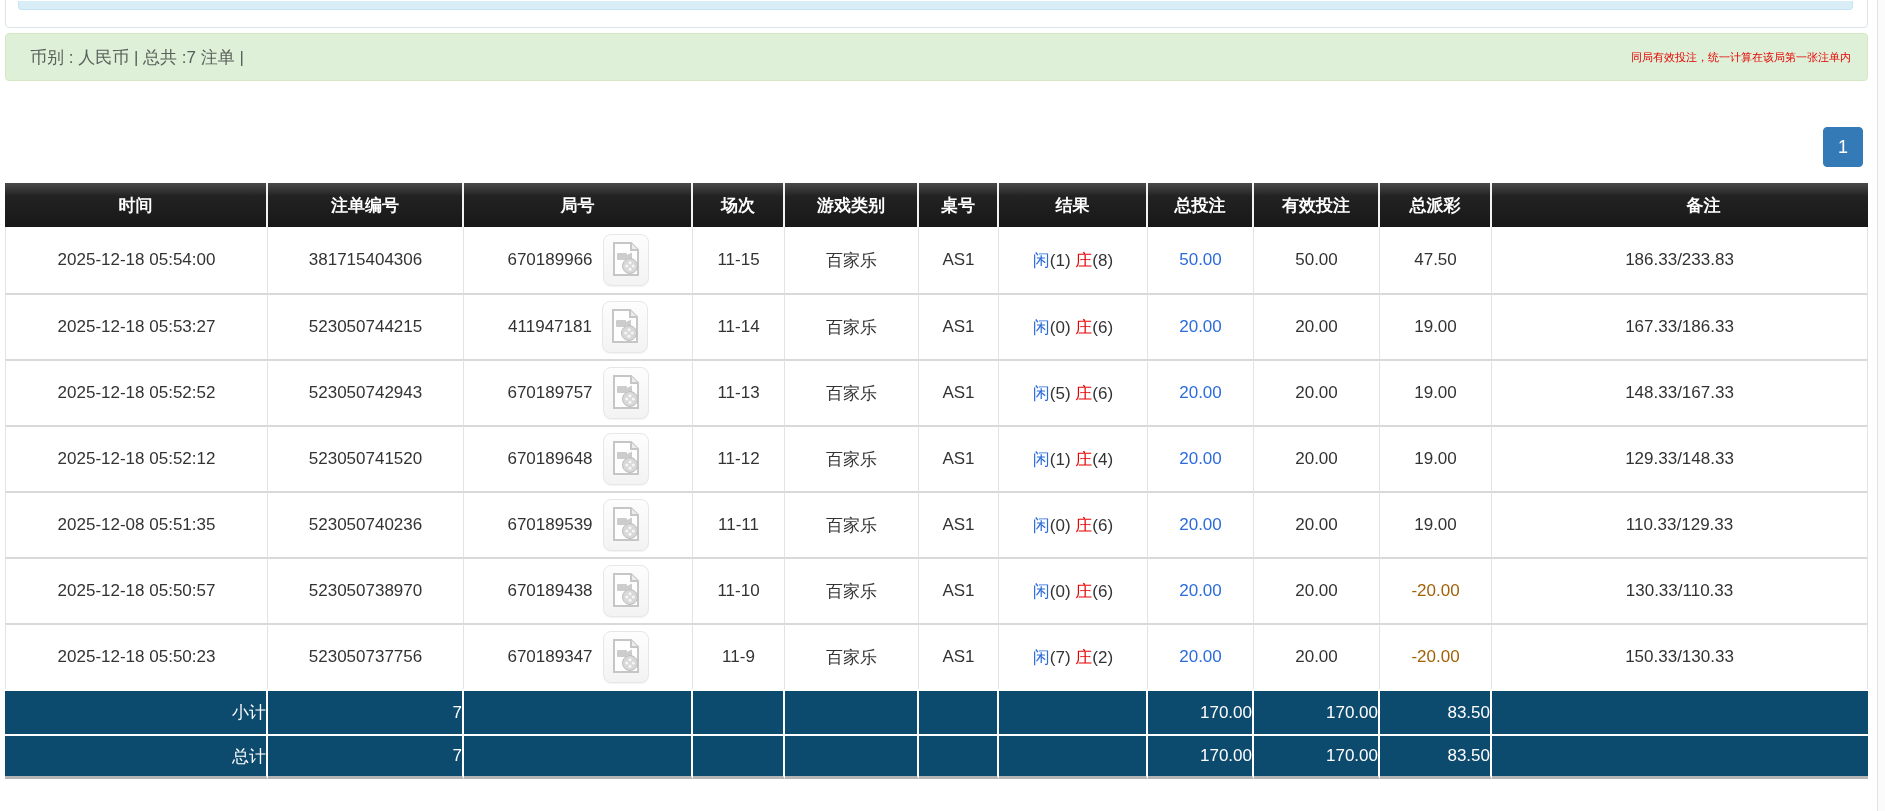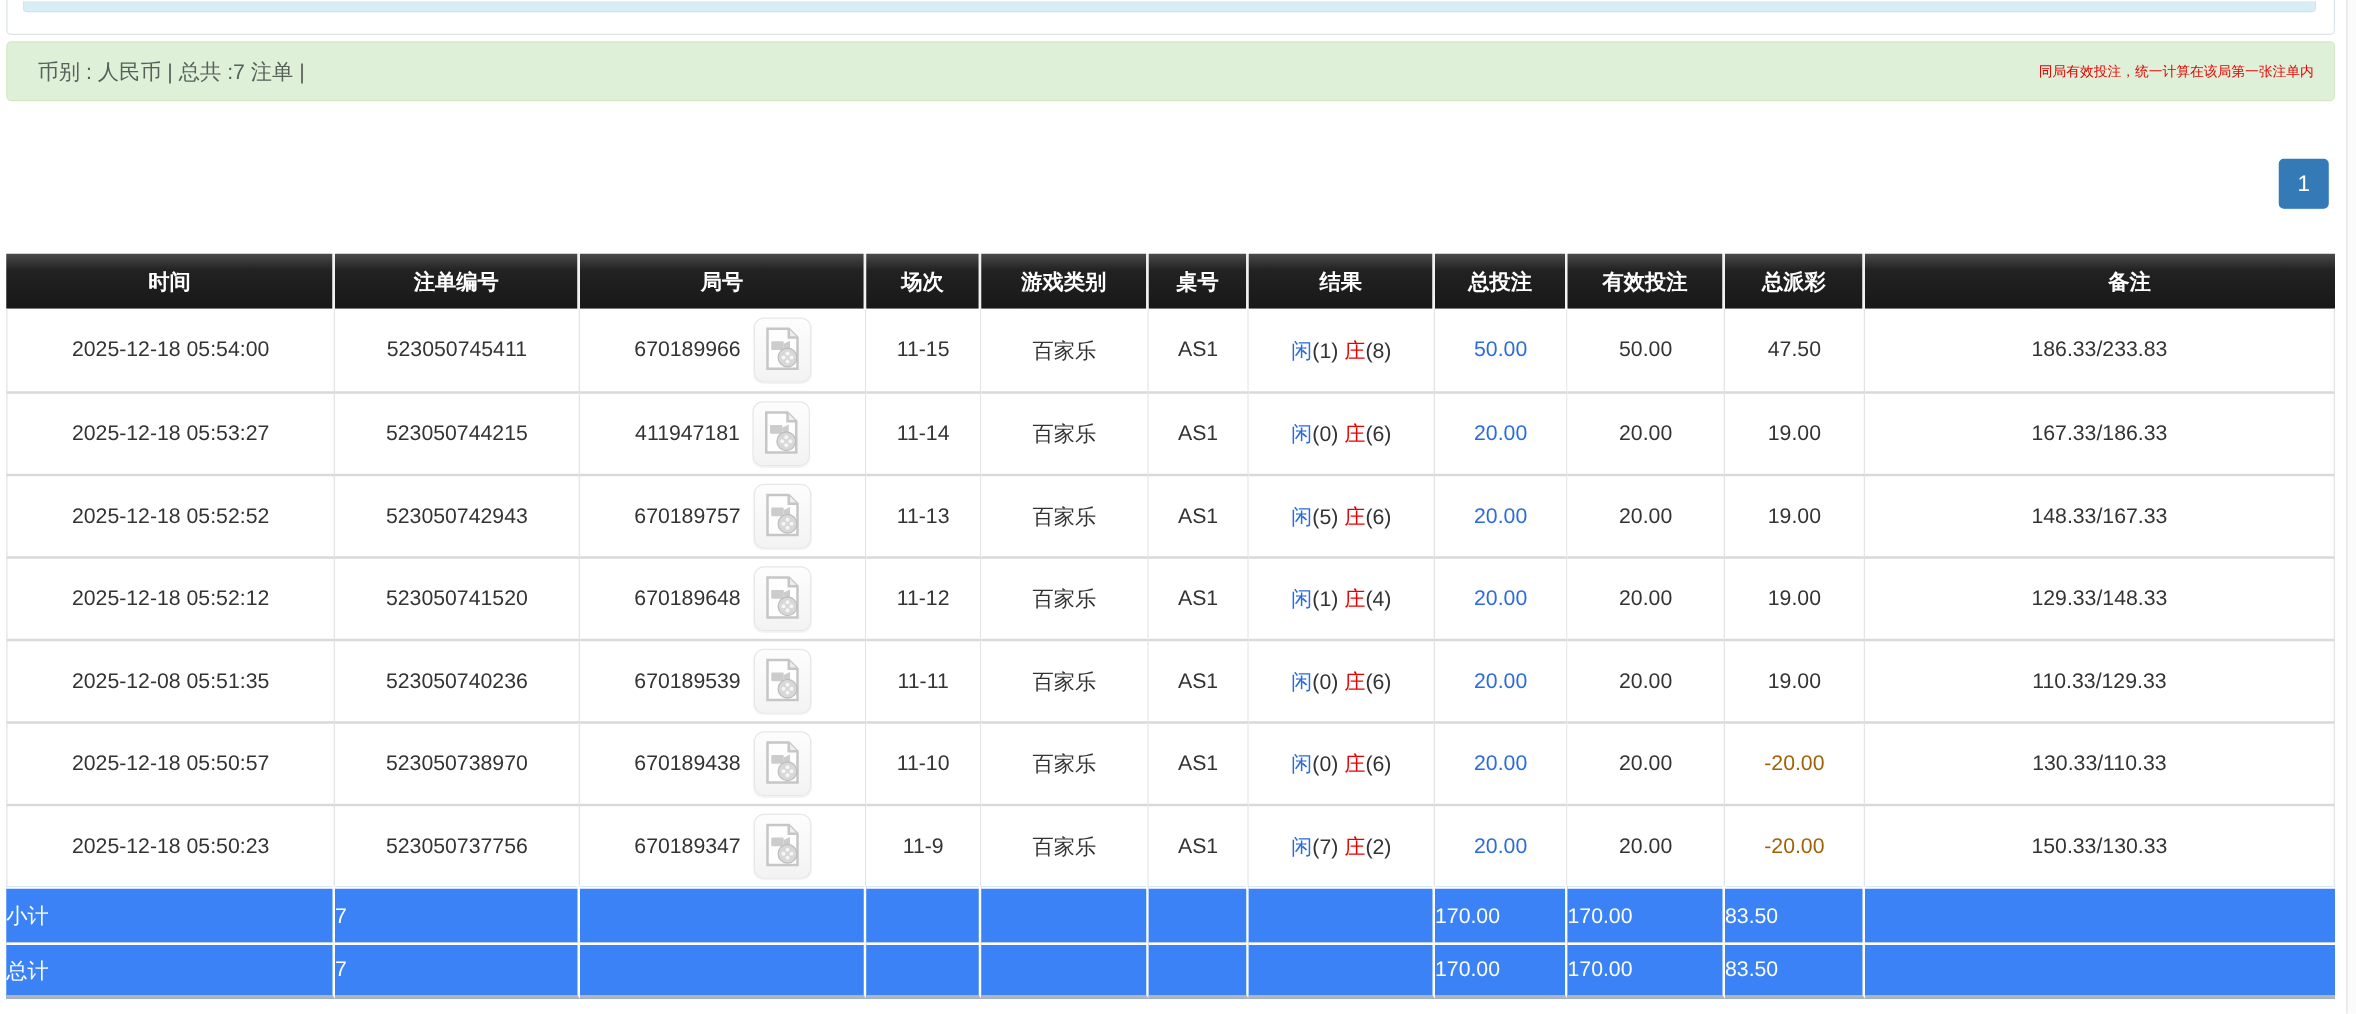--- a/index.html
+++ b/index.html
@@ -22,31 +22,31 @@
   .summary-right { color:#e60000; font-size:11px; padding-right:16px; }
 
   
   .pager { position:absolute; top:127px; right:22px; }
   .page-btn { display:flex; align-items:center; justify-content:center;
               width:40px; height:40px; background:#337ab7; border:1px solid #337ab7;
               border-radius:4px; color:#fff; font-size:18px; cursor:pointer; }
 
   
   .table-wrap { position:absolute; left:5px; top:183px; width:1863px; }
-  table { width:100%; border-collapse:separate; border-spacing:0; table-layout:fixed;margin-top:20px; }
+  table { width:100%; border-collapse:separate; border-spacing:0; table-layout:fixed; }
   thead th { height:44px; background:linear-gradient(to bottom,#4a4a4a 0,#222 30%,#181818 100%);
              color:#fff; font-size:17px; font-weight:bold; text-align:center;
              vertical-align:middle; border-right:2px solid #f2f2f2; }
   thead th:last-child { border-right:none;padding-left:47px; }
   tbody td { height:66px; background:#fff; text-align:center; vertical-align:middle;
              font-size:17px; color:#333; border-right:1px solid #e3e3e3;
              border-top:2px solid #d9d9d9; overflow:hidden; white-space:nowrap; }
   tbody tr:first-child td { border-top:none; }
   tbody td:first-child { border-left:1px solid #e3e3e3; }
-  tfoot td { height:45px; background:#3b82f6; color:#fff; font-size:17px; text-align:left;
+  tfoot td { height:45px; background:#0c4a6e; color:#fff; font-size:17px; text-align:right;
              vertical-align:middle; border-right:2px solid #fff; border-top:2px solid #fff; }
   tfoot td:last-child { border-right:none; }
   tfoot tr:last-child td { border-bottom:3px solid #b5b5b5; }
 
   .blue { color:#2b6bdd; }
   .red  { color:#a16207; }
   .result-player { color:#2b6bdd; }
   .result-banker { color:#e60000; }
   .result-pts { color:#333; }
 
@@ -105,21 +105,21 @@
             <th>结果</th>
             <th>总投注</th>
             <th>有效投注</th>
             <th>总派彩</th>
             <th>备注</th>
           </tr>
         </thead>
       <tbody id="body-rows">
           <tr>
             <td>2025-12-18 05:54:00</td>
-            <td>523050745411</td>
+            <td>381715404306</td>
             <td><span class="round-id">670189966</span><span class="video-btn">
   <svg width="30" height="36" viewBox="0 0 30 36">
     <g fill="none" stroke="#c6c6c6" stroke-width="2">
       <path d="M3 2 H20 L27 9 V34 H3 Z" fill="#fefefe"></path>
       <path d="M20 2 V9 H27" fill="#ededed"></path>
     </g>
     <g fill="#cccccc">
       <rect x="6" y="12" width="10" height="7" rx="1"></rect>
       <path d="M16 14 L21 11.5 V19.5 L16 17 Z"></path>
     </g>

